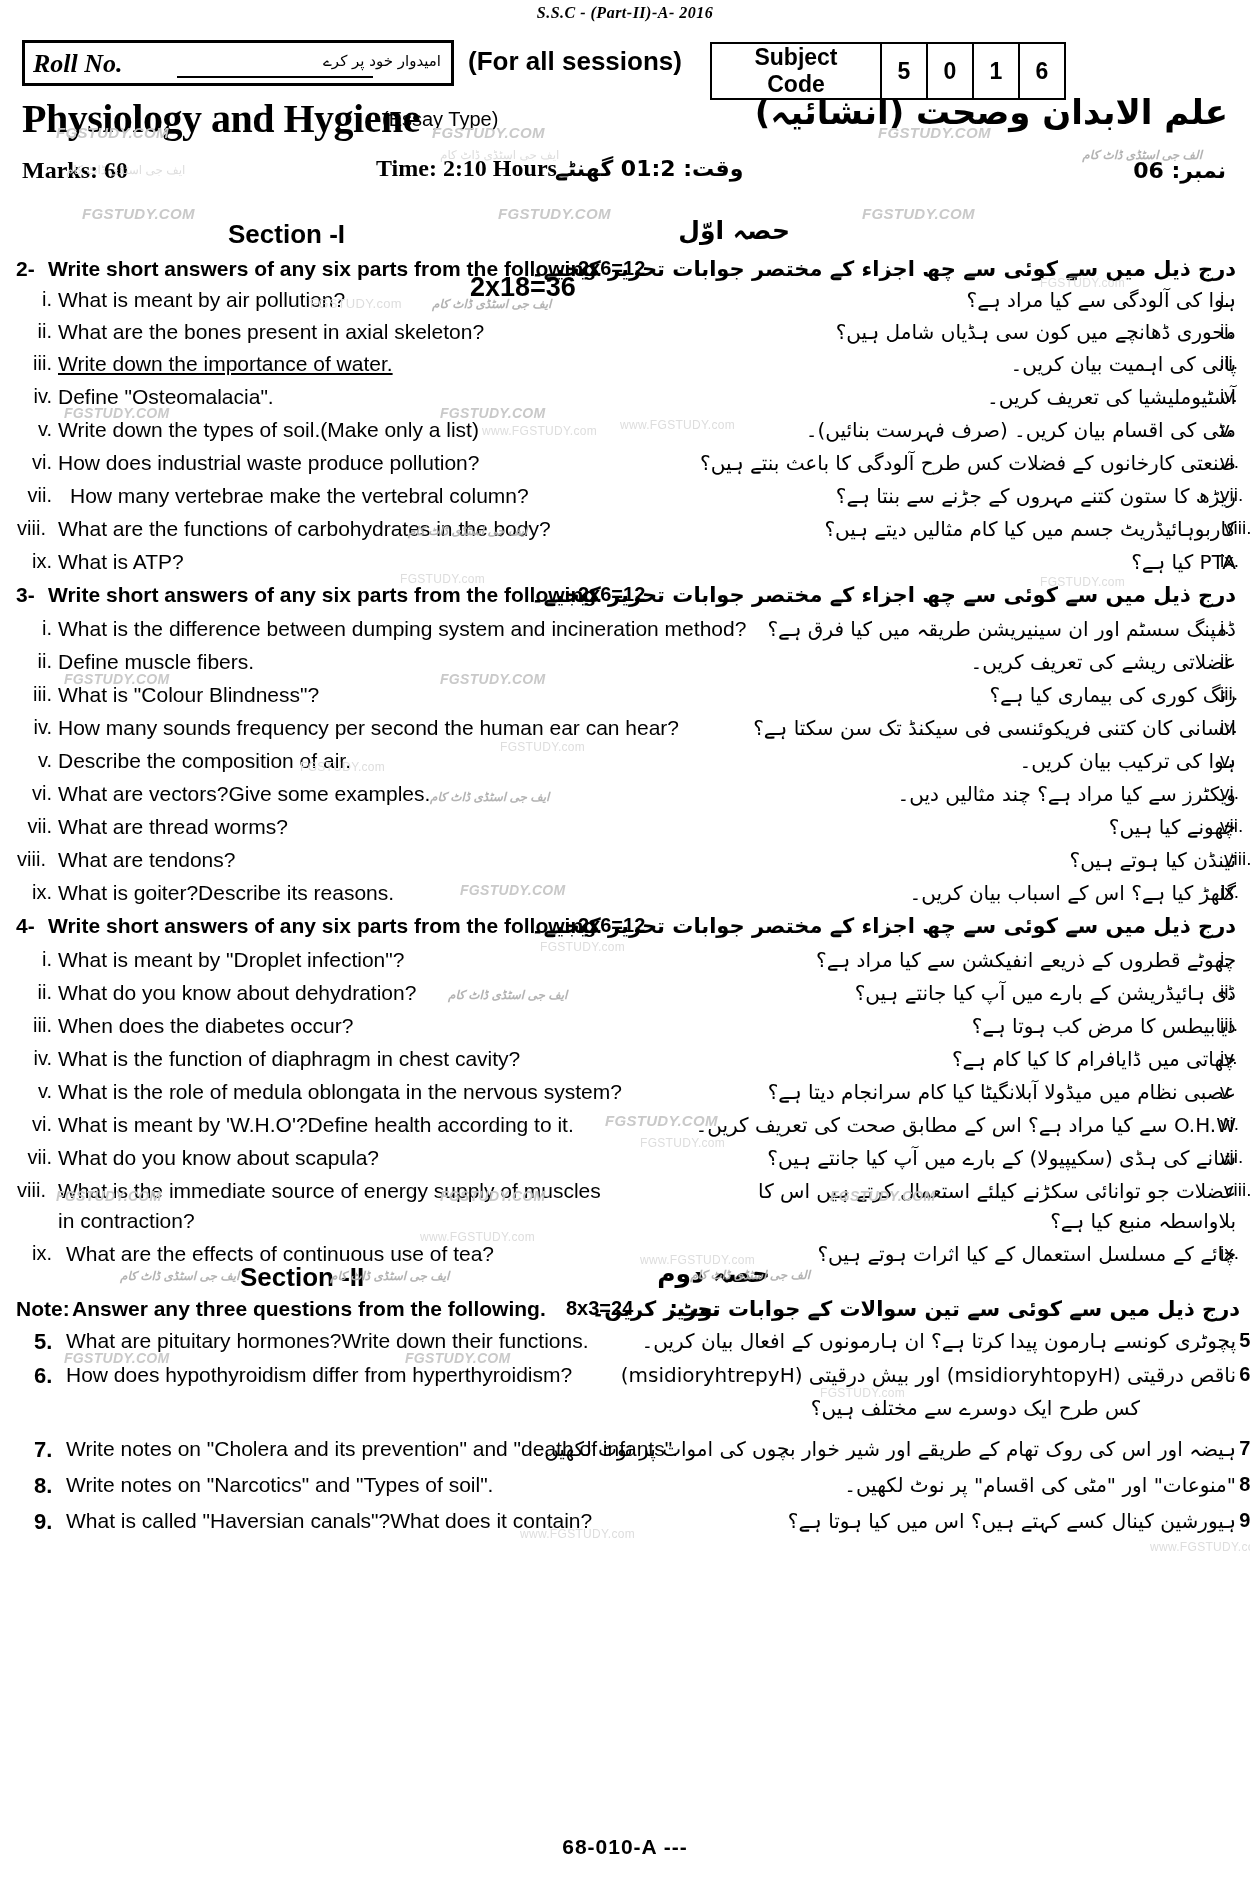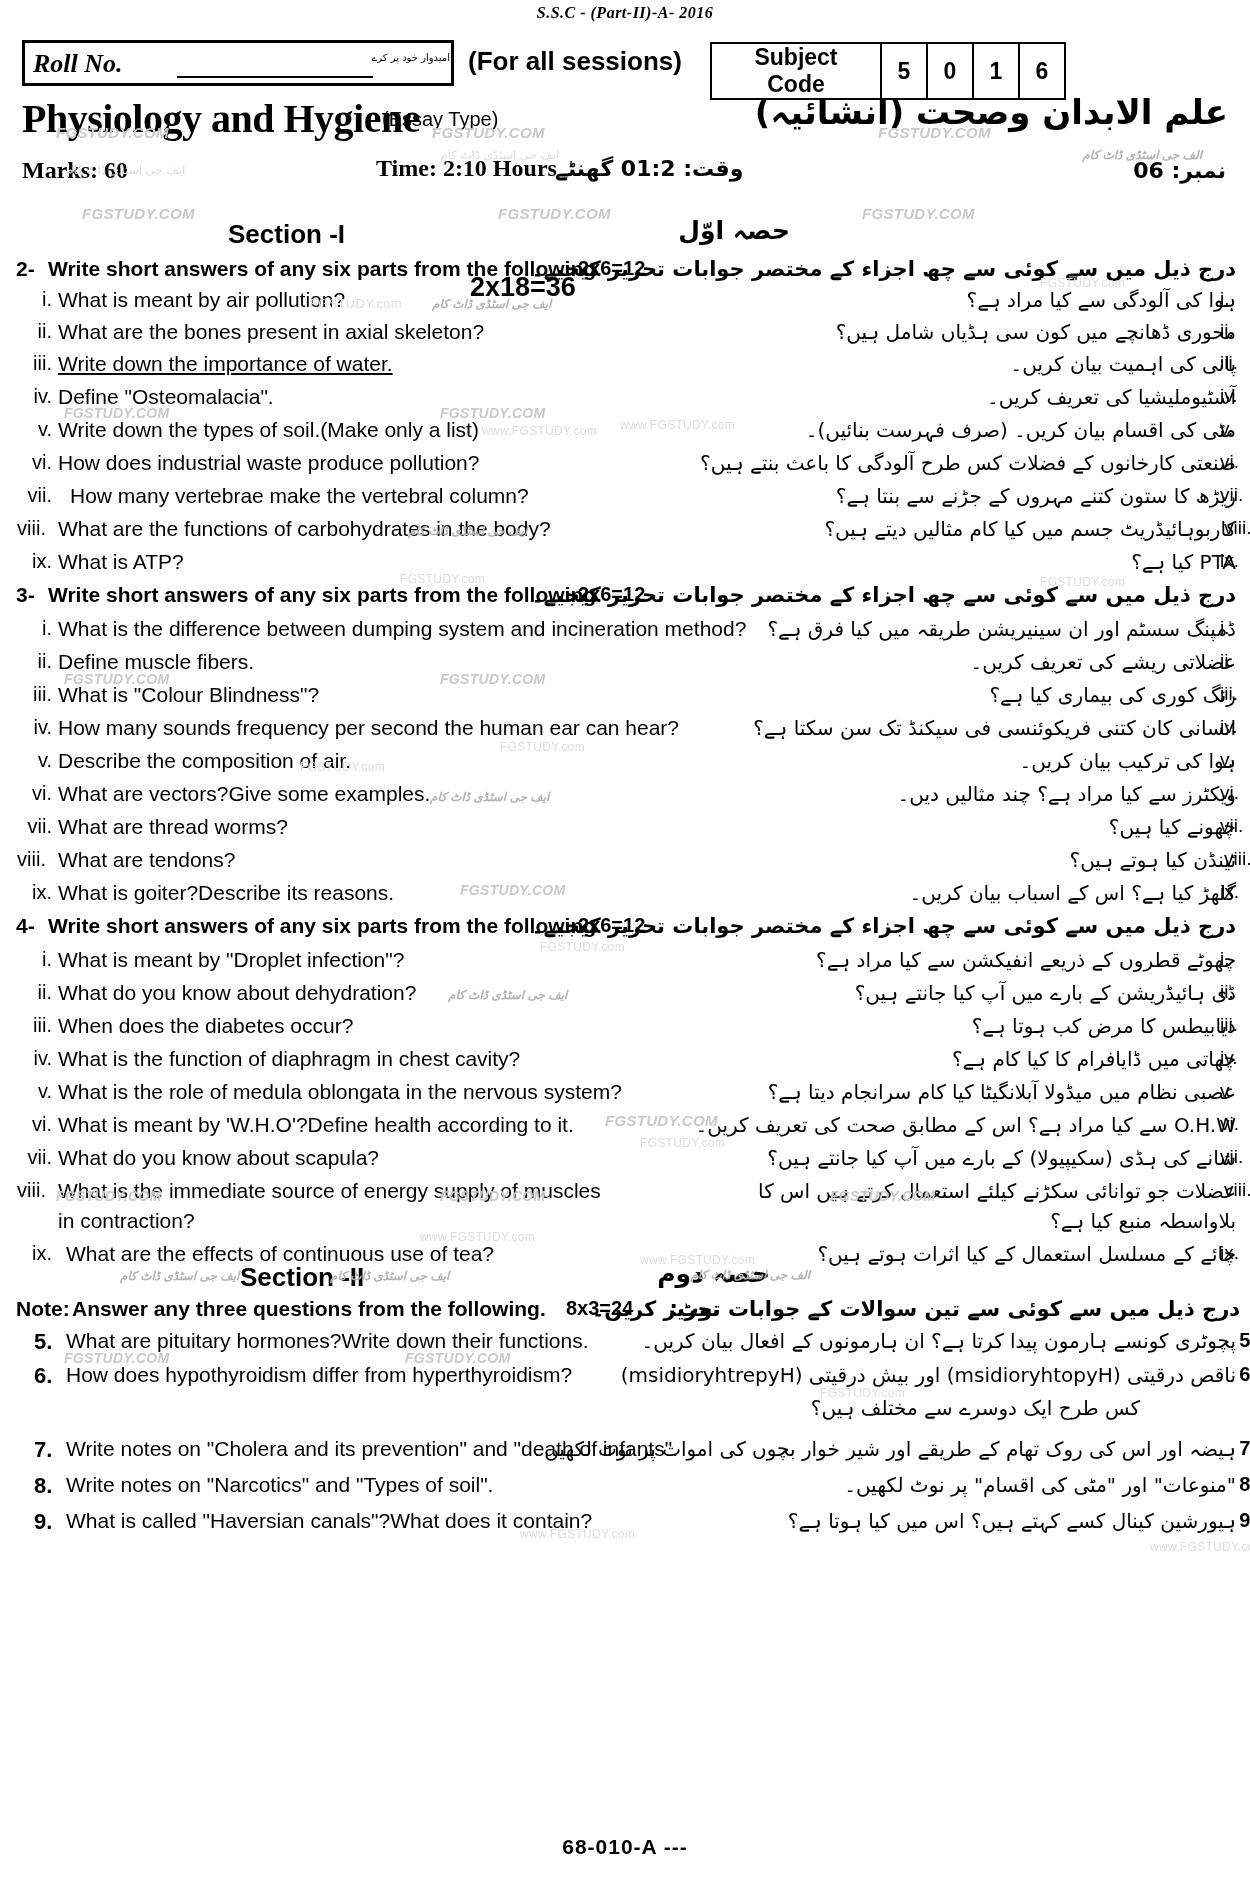--- a/index.html
+++ b/index.html
@@ -53,22 +53,22 @@
     position: absolute; left: 8px; top: 6px;
     font-family: "Liberation Serif", serif;
     font-weight: bold; font-style: italic;
     font-size: 26px;
   }
   #roll-rule {
     position: absolute; left: 152px; top: 33px; width: 196px;
     border-bottom: 2px solid #000;
   }
   #roll-urdu {
-    position: absolute; right: 1px; top: 9px;
-    font-size: 10px;
+    position: absolute; right: 10px; top: 9px;
+    font-size: 15px;
   }
 
   
   #sessions {
     top: 46px; left: 430px; width: 290px;
     text-align: center;
     font-size: 26px; font-weight: bold;
   }
 
   

